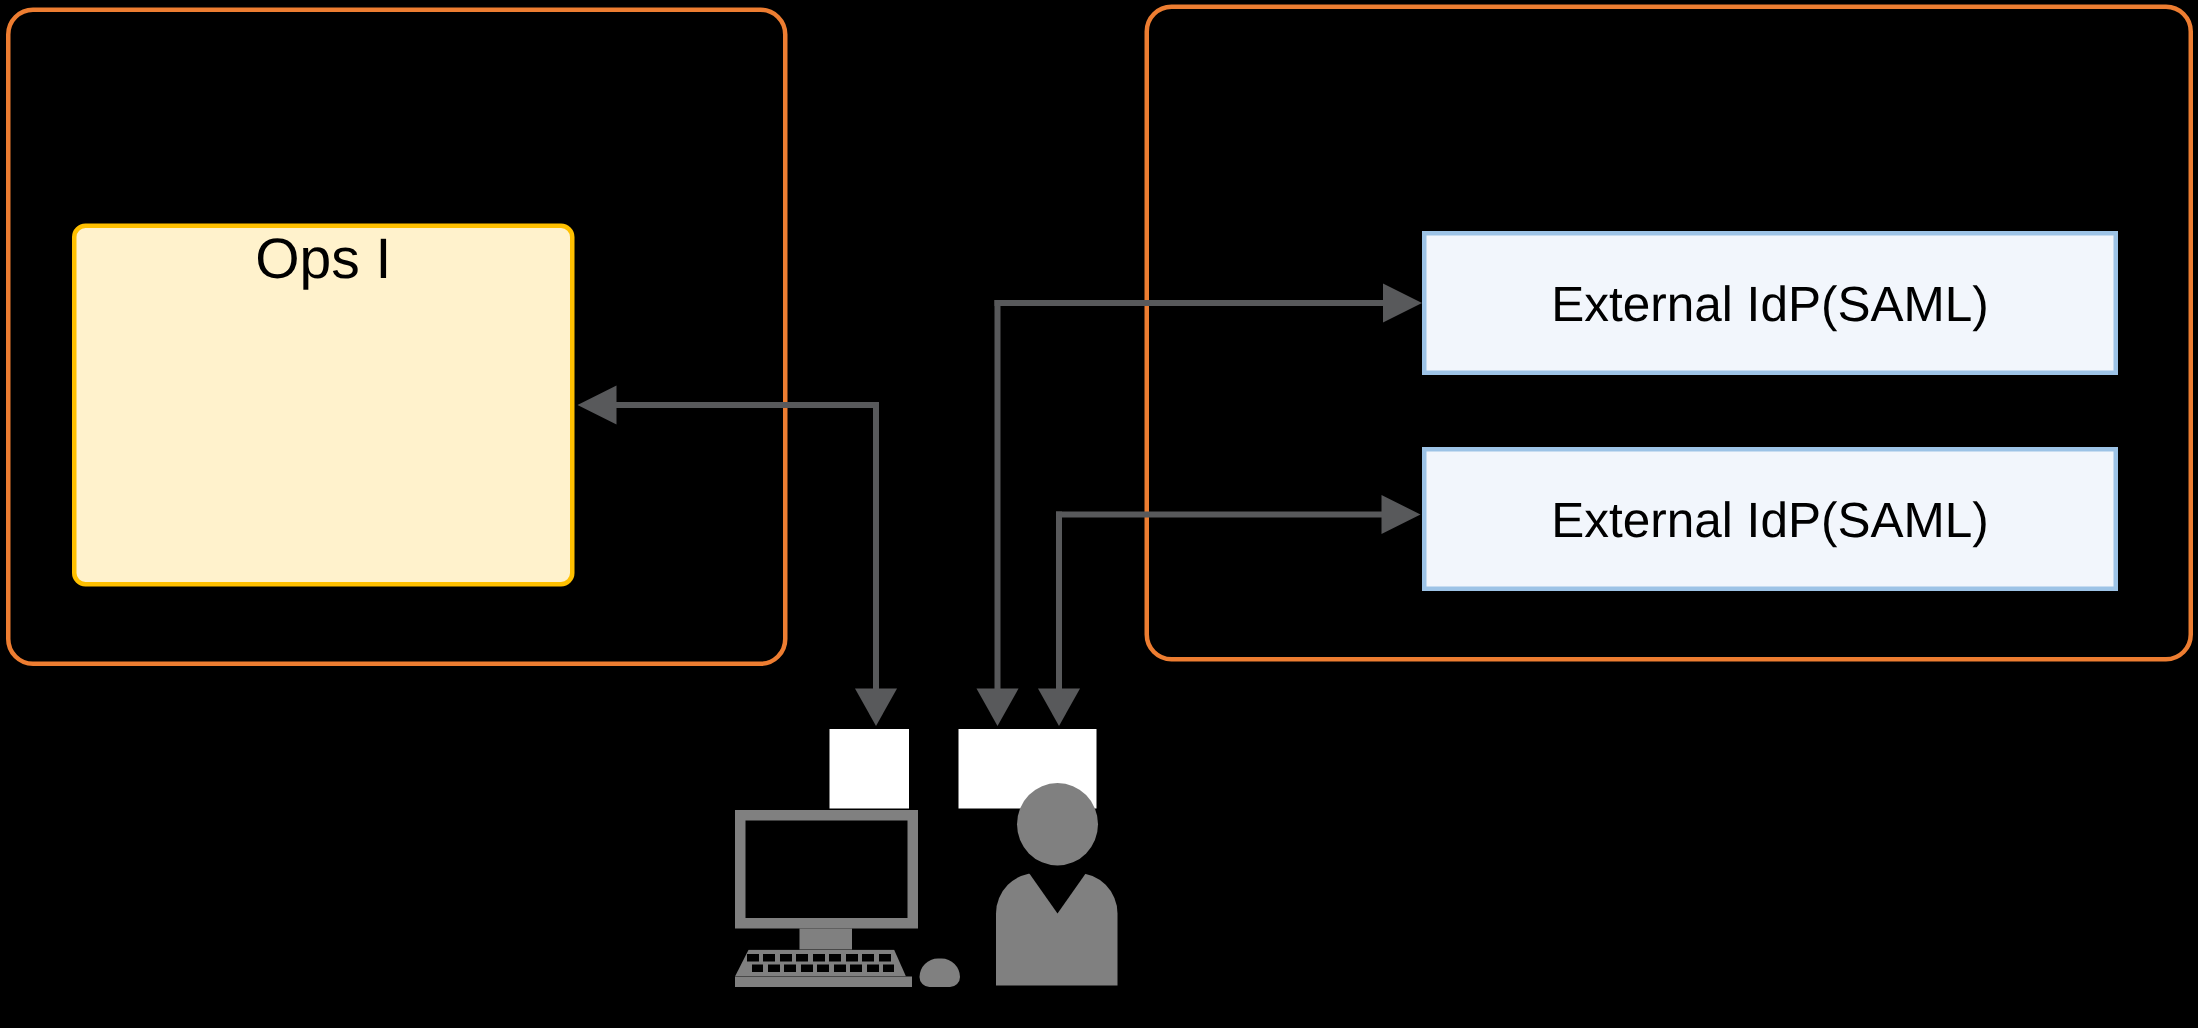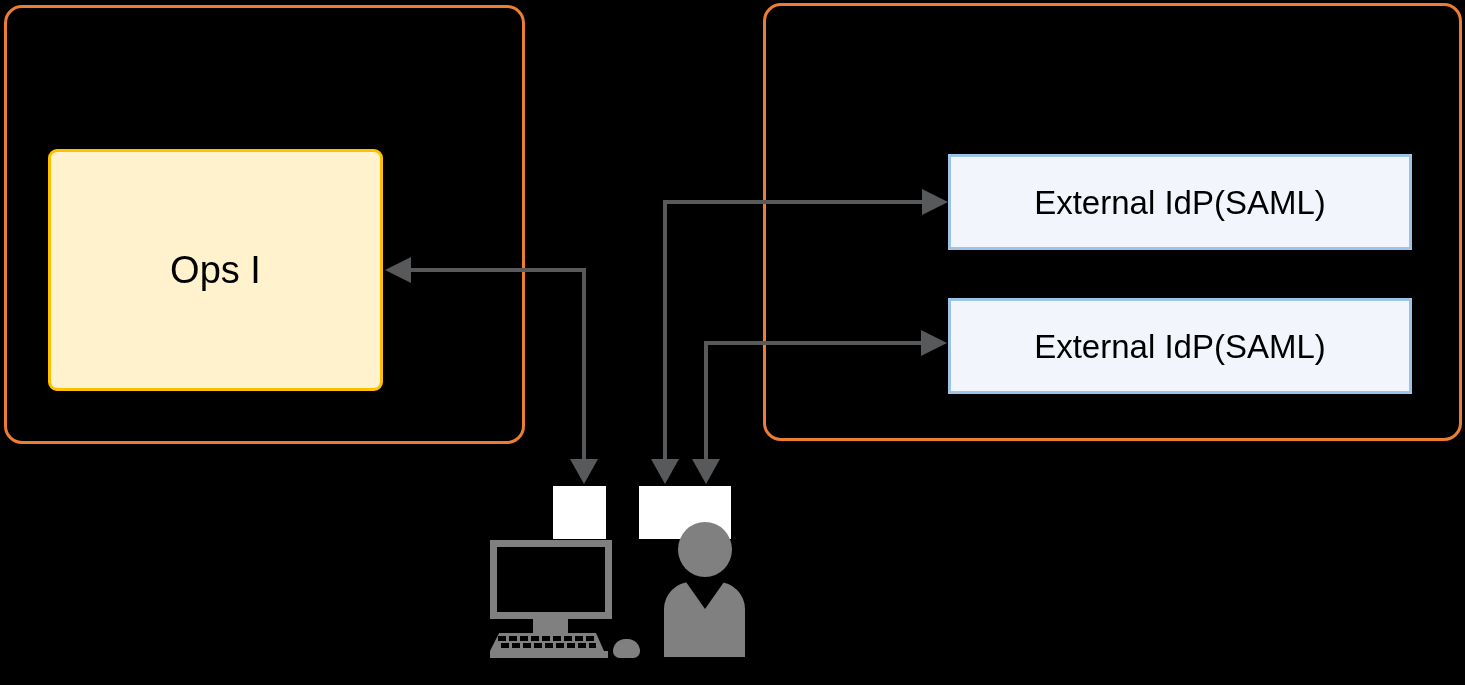--- a/index.html
+++ b/index.html
@@ -11,21 +11,21 @@
   .group{
     position:absolute;border:3px solid var(--orange,#ED7D31);
     border-radius:18px;background:transparent;box-sizing:border-box;
   }
   #left-group{left:4px;top:5px;width:521px;height:439px;}
   #right-group{left:763px;top:3px;width:699px;height:438px;}
   
   #ops-box{
     position:absolute;left:48px;top:149px;width:335px;height:242px;box-sizing:border-box;
     background:var(--yellow-fill,#FFF2CC);border:3px solid var(--yellow-border,#FFC000);
-    border-radius:9px;display:flex;align-items:center;justify-content:center;
+    border-radius:9px;display:flex;justify-content:center;
   }
   #ops-box .lbl{font-size:38px;color:var(--text,#000);}
   
   .idp-box{
     position:absolute;left:948px;width:464px;height:96px;box-sizing:border-box;
     background:var(--blue-fill,#F2F6FC);border:3px solid var(--blue-border,#9DC3E6);
     display:flex;flex-direction:row;align-items:center;justify-content:center;
   }
   #idp-box-1{top:154px;}
   #idp-box-2{top:298px;}

